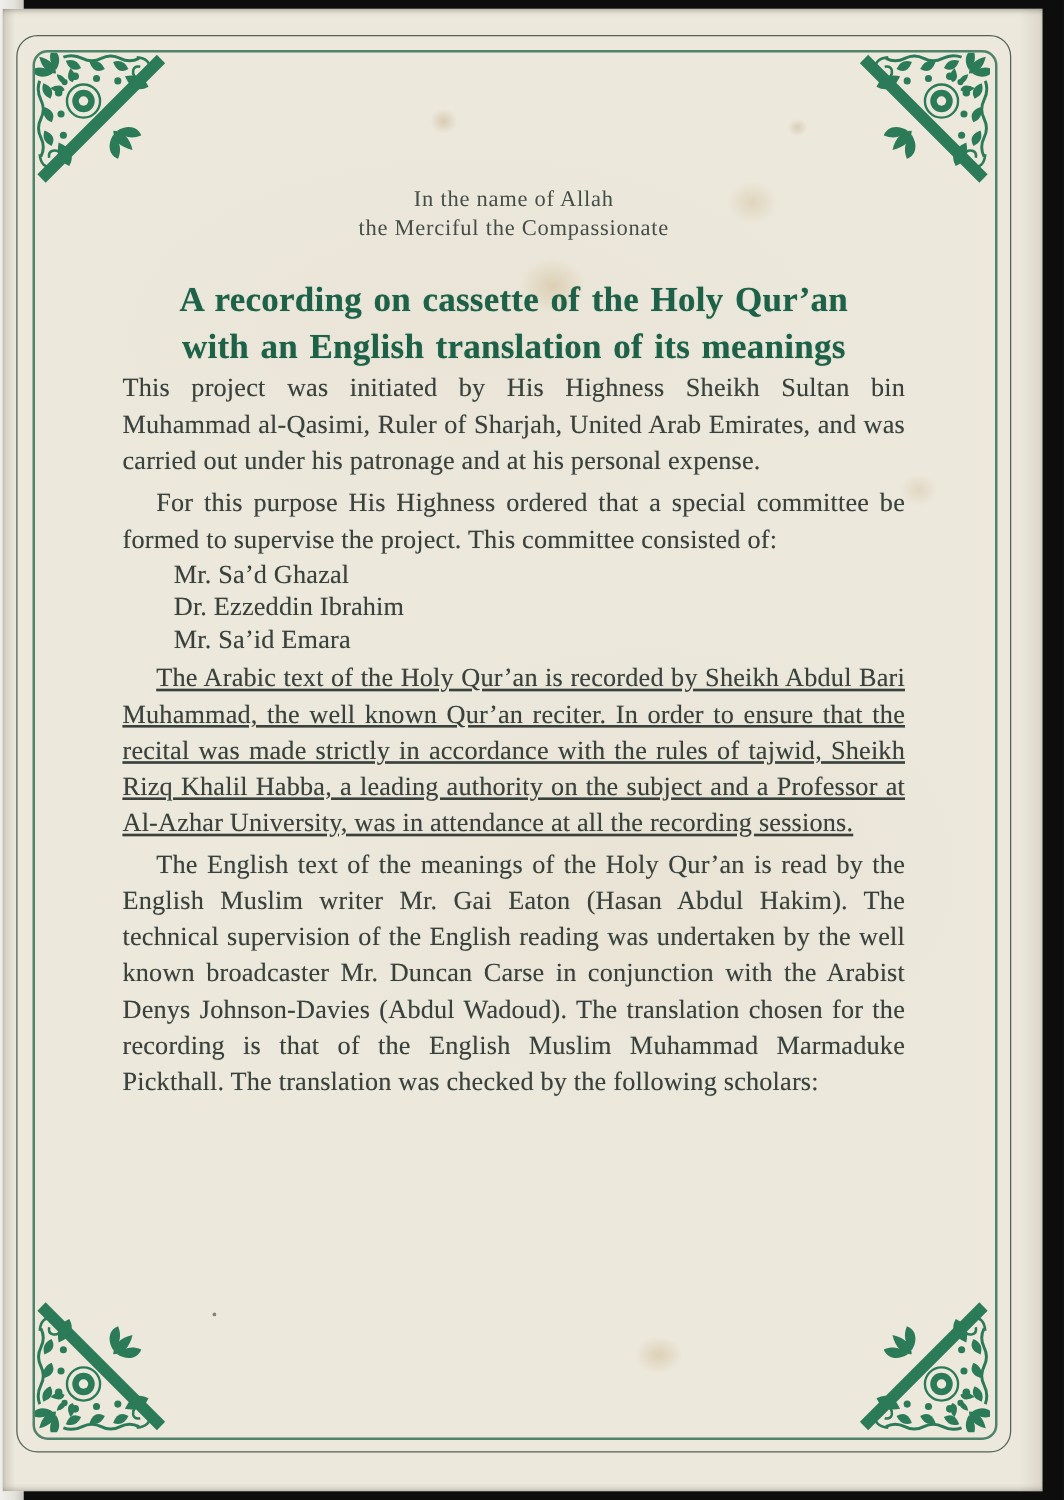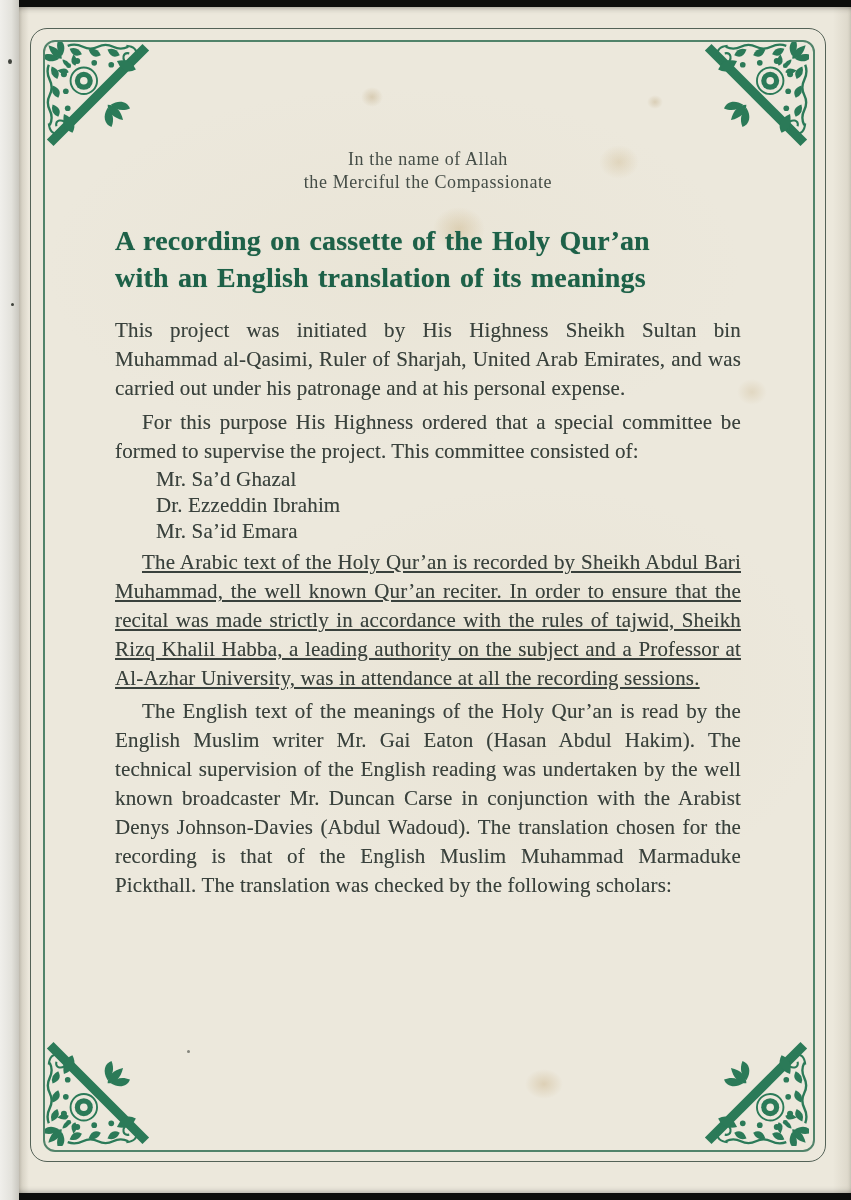--- a/index.html
+++ b/index.html
@@ -2,21 +2,21 @@
 <html><head>
 <meta charset="utf-8">
 <style>
   html,body{margin:0;padding:0;background:#0c0d0c;}
   .scan{position:relative;width:851px;height:1200px;background:#0c0d0c;overflow:hidden;
         font-family:"Liberation Serif","DejaVu Serif",serif;}
   
   .gutter{position:absolute;left:0;top:0;width:19px;height:1200px;
           background:linear-gradient(90deg,#f0efeb 0%,#e3e2dc 60%,#c9c7bf 100%);}
   
-  .paper{position:absolute;left:19px;top:7px;width:832px;height:1186px;
+  .paper{position:absolute;left:2px;top:7px;width:832px;height:1186px;
          background:
            radial-gradient(ellipse 420px 300px at 62% 58%, rgba(214,200,168,.14), transparent 70%),
            radial-gradient(ellipse 500px 260px at 45% 22%, rgba(216,204,176,.12), transparent 70%),
            linear-gradient(270deg, rgba(130,120,98,.16) 0%, rgba(130,120,98,0) 2.2%),
            linear-gradient(90deg, rgba(120,112,94,.25) 0%, rgba(120,112,94,0) 1.2%),
            #ece8dc;
          box-shadow:inset 0 4px 6px -4px rgba(40,40,35,.55), inset 0 -4px 6px -4px rgba(40,40,35,.45);}
   
   .frame-outer{position:absolute;left:11px;top:21px;width:794px;height:1132px;
                border:1.8px solid rgba(58,74,63,.85);border-radius:17px;}
@@ -27,26 +27,26 @@
   .orn.tl{left:26px;top:35px;}
   .orn.tr{left:684px;top:35px;transform:scaleX(-1);}
   .orn.bl{left:26px;top:1033px;transform:scaleY(-1);}
   .orn.br{left:684px;top:1033px;transform:scale(-1,-1);}
   .paper-fill{fill:#ece8dc;}
   
   .content{position:absolute;left:96px;top:0;width:626px;}
   .bismillah{margin:0;text-align:center;font-size:18px;line-height:23px;letter-spacing:.6px;
              color:#454d47;}
   .bismillah.first{margin-top:141px;}
-  .title{margin:28px 0 0 0;font-weight:bold;font-size:28px;line-height:37px;
+  .title{margin:28px 0 0 0;text-align:center;font-weight:bold;font-size:28px;line-height:37px;
          letter-spacing:.2px;word-spacing:2px;color:#1d6148;
          text-shadow:0 0 .7px rgba(29,97,72,.55);}
   .body-text p{margin:0;text-align:justify;font-size:21px;line-height:29px;letter-spacing:.15px;
                color:#39413c;text-shadow:0 0 .6px rgba(45,55,48,.4);}
-  p.p1{margin-top:20px;}
+  p.p1{}
   p.p2{margin-top:5px;text-indent:27px;}
   p.p3{margin-top:4px;text-indent:27px;text-decoration:underline;}
   p.p4{margin-top:4px;text-indent:27px;}
   .committee{margin:0 0 0 41px;font-size:21px;line-height:26px;letter-spacing:.15px;
              color:#39413c;text-align:justify;text-shadow:0 0 .6px rgba(45,55,48,.4);}
   
   .stain{position:absolute;border-radius:50%;pointer-events:none;}
   .s1{left:414px;top:200px;width:52px;height:44px;background:radial-gradient(closest-side,rgba(188,156,96,.30),transparent);}
   .s2{left:580px;top:138px;width:40px;height:34px;background:radial-gradient(closest-side,rgba(190,160,102,.26),transparent);}
   .s3{left:342px;top:80px;width:22px;height:20px;background:radial-gradient(closest-side,rgba(170,140,86,.30),transparent);}

